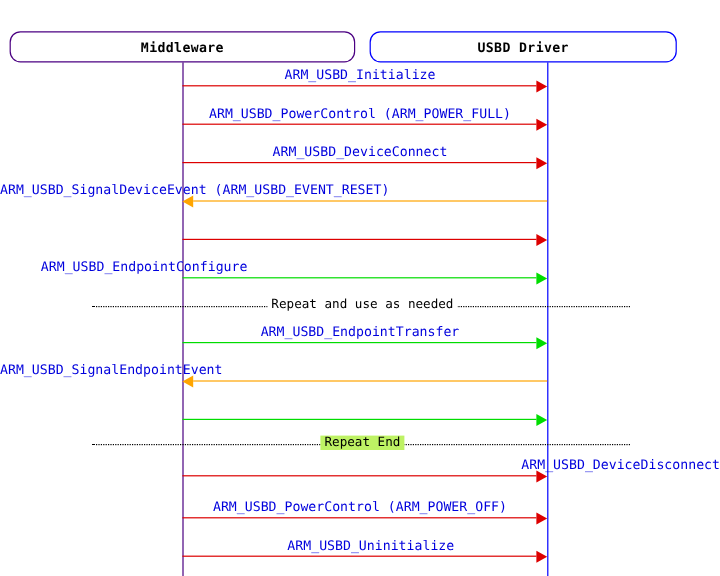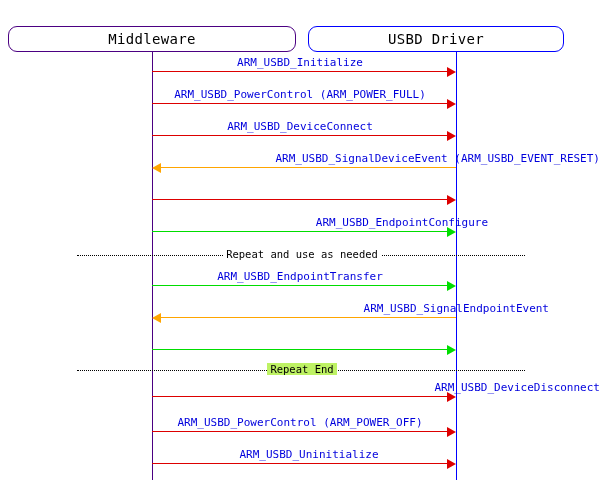--- a/index.html
+++ b/index.html
@@ -20,23 +20,24 @@
     background: #ffffff;
   }
   .lifeline-box {
     position: absolute;
     box-sizing: border-box;
     border-radius: 9px;
     background: #ffffff;
     display: flex;
     align-items: center;
     justify-content: center;
-    font-size: 14px;
+    font-size: 11px;
     color: #000000;
     letter-spacing: 0.3px;
+    font-weight: bold;
   }
   .lifeline-line {
     position: absolute;
     width: 1px;
   }
   .msg-label {
     position: absolute;
     font-size: 11px;
     color: #0000dd;
     white-space: nowrap;
@@ -86,32 +87,32 @@
     <div class="arrow-head" style="top: 67px; left: 447px; border-left: 9px solid rgb(221, 0, 0);"></div>
     <div class="msg-label" style="left: 0px; width: 600px; text-align: center; top: 56px; color: rgb(0, 0, 221);">ARM_USBD_Initialize</div>
     <div class="msg-line" style="top: 103px; border-top-color: rgb(221, 0, 0); left: 152px; width: 295px;"></div>
     <div class="arrow-head" style="top: 99px; left: 447px; border-left: 9px solid rgb(221, 0, 0);"></div>
     <div class="msg-label" style="left: 0px; width: 600px; text-align: center; top: 88px; color: rgb(0, 0, 221);">ARM_USBD_PowerControl (ARM_POWER_FULL)</div>
     <div class="msg-line" style="top: 135px; border-top-color: rgb(221, 0, 0); left: 152px; width: 295px;"></div>
     <div class="arrow-head" style="top: 131px; left: 447px; border-left: 9px solid rgb(221, 0, 0);"></div>
     <div class="msg-label" style="left: 0px; width: 600px; text-align: center; top: 120px; color: rgb(0, 0, 221);">ARM_USBD_DeviceConnect</div>
     <div class="msg-line" style="top: 167px; border-top-color: rgb(255, 165, 0); left: 161px; width: 295px;"></div>
     <div class="arrow-head" style="top: 163px; left: 152px; border-right: 9px solid rgb(255, 165, 0);"></div>
-    <div class="msg-label" style="left: 0px; width: 600px; text-align: right; top: 152px; color: rgb(0, 0, 221);">ARM_USBD_SignalDeviceEvent (ARM_USBD_EVENT_RESET)</div>
+    <div class="msg-label" style="left: 0px; width: 600px; text-align: left; top: 152px; color: rgb(0, 0, 221);">ARM_USBD_SignalDeviceEvent (ARM_USBD_EVENT_RESET)</div>
     <div class="msg-line" style="top: 199px; border-top-color: rgb(221, 0, 0); left: 152px; width: 295px;"></div>
     <div class="arrow-head" style="top: 195px; left: 447px; border-left: 9px solid rgb(221, 0, 0);"></div>
     <div class="msg-line" style="top: 231px; border-top-color: rgb(0, 221, 0); left: 152px; width: 295px;"></div>
     <div class="arrow-head" style="top: 227px; left: 447px; border-left: 9px solid rgb(0, 221, 0);"></div>
-    <div class="msg-label" style="left: 0px; width: 488px; text-align: right; top: 216px; color: rgb(0, 0, 221);">ARM_USBD_EndpointConfigure</div>
+    <div class="msg-label" style="left: 0px; width: 488px; text-align: left; top: 216px; color: rgb(0, 0, 221); padding-left: 34px;">ARM_USBD_EndpointConfigure</div>
     <div class="msg-line" style="top: 285px; border-top-color: rgb(0, 221, 0); left: 152px; width: 295px;"></div>
     <div class="arrow-head" style="top: 281px; left: 447px; border-left: 9px solid rgb(0, 221, 0);"></div>
     <div class="msg-label" style="left: 0px; width: 600px; text-align: center; top: 270px; color: rgb(0, 0, 221);">ARM_USBD_EndpointTransfer</div>
     <div class="msg-line" style="top: 317px; border-top-color: rgb(255, 165, 0); left: 161px; width: 295px;"></div>
     <div class="arrow-head" style="top: 313px; left: 152px; border-right: 9px solid rgb(255, 165, 0);"></div>
-    <div class="msg-label" style="left: 0px; width: 549px; text-align: right; top: 302px; color: rgb(0, 0, 221);">ARM_USBD_SignalEndpointEvent</div>
+    <div class="msg-label" style="left: 0px; width: 549px; text-align: left; top: 302px; color: rgb(0, 0, 221);">ARM_USBD_SignalEndpointEvent</div>
     <div class="msg-line" style="top: 349px; border-top-color: rgb(0, 221, 0); left: 152px; width: 295px;"></div>
     <div class="arrow-head" style="top: 345px; left: 447px; border-left: 9px solid rgb(0, 221, 0);"></div>
     <div class="msg-line" style="top: 396px; border-top-color: rgb(221, 0, 0); left: 152px; width: 295px;"></div>
     <div class="arrow-head" style="top: 392px; left: 447px; border-left: 9px solid rgb(221, 0, 0);"></div>
     <div class="msg-label" style="left: 0px; width: 600px; text-align: right; top: 381px; color: rgb(0, 0, 221);">ARM_USBD_DeviceDisconnect</div>
     <div class="msg-line" style="top: 431px; border-top-color: rgb(221, 0, 0); left: 152px; width: 295px;"></div>
     <div class="arrow-head" style="top: 427px; left: 447px; border-left: 9px solid rgb(221, 0, 0);"></div>
     <div class="msg-label" style="left: 0px; width: 600px; text-align: center; top: 416px; color: rgb(0, 0, 221);">ARM_USBD_PowerControl (ARM_POWER_OFF)</div>
     <div class="msg-line" style="top: 463px; border-top-color: rgb(221, 0, 0); left: 152px; width: 295px;"></div>
     <div class="arrow-head" style="top: 459px; left: 447px; border-left: 9px solid rgb(221, 0, 0);"></div>

